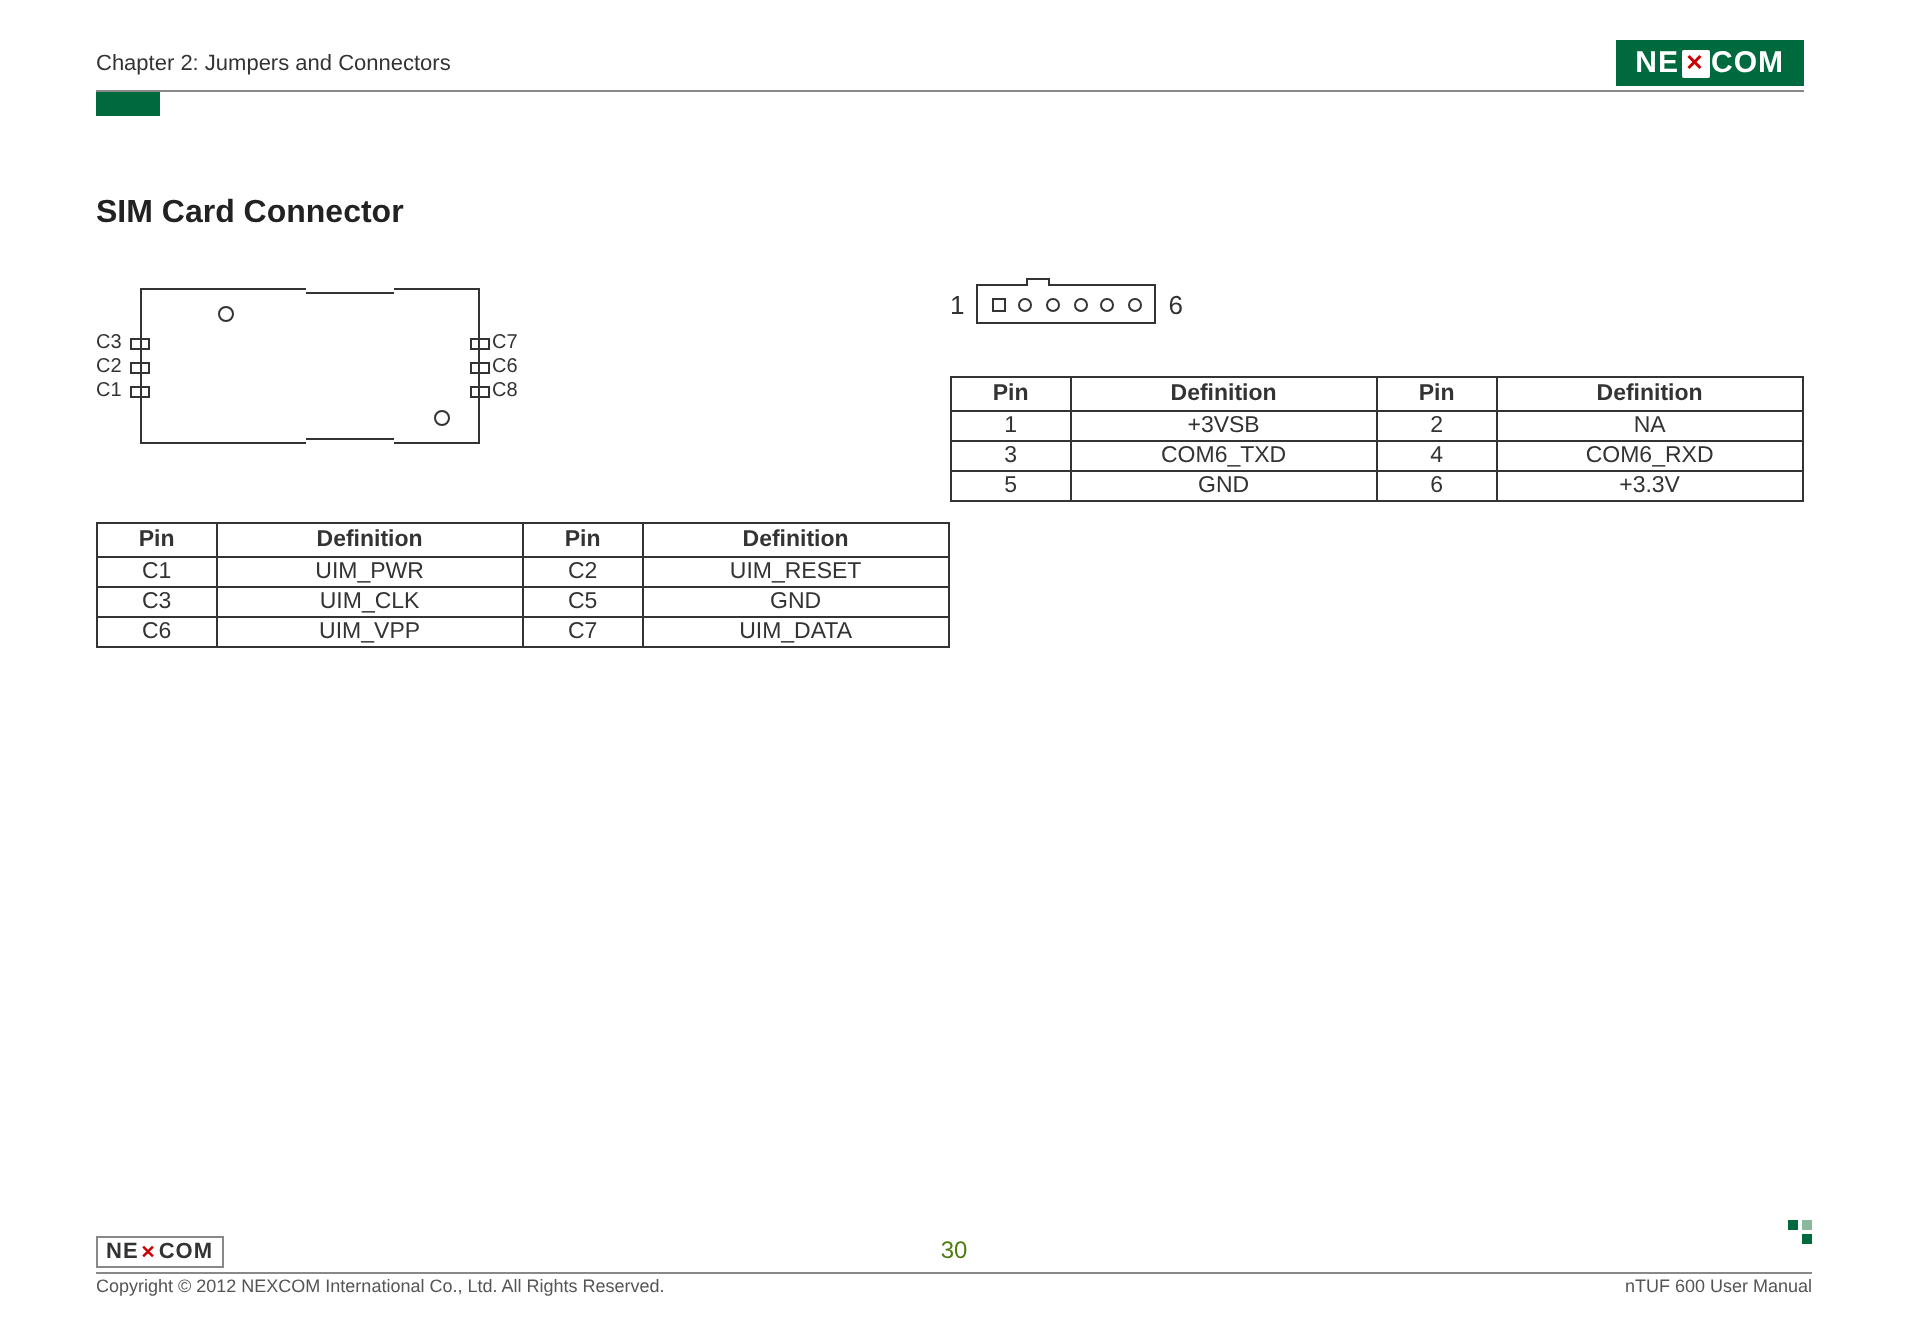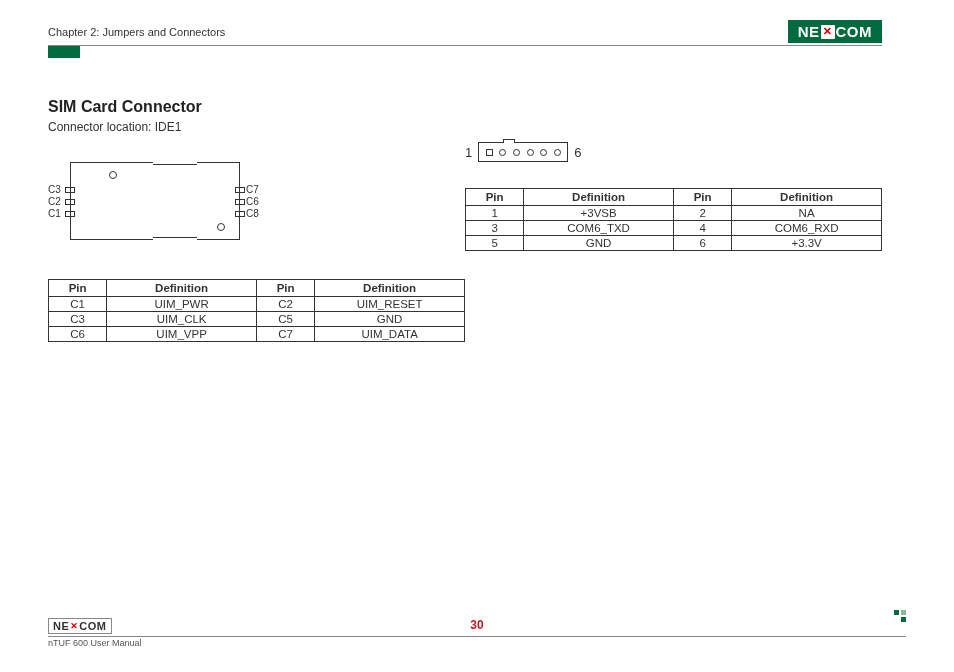--- a/index.html
+++ b/index.html
@@ -6,21 +6,21 @@
   body {
     font-family: Arial, Helvetica, sans-serif;
     background: #fff;
     width: 954px;
     height: 672px;
     position: relative;
     color: #333;
     font-size: 12px;
   }
   .page {
-    padding: 20px 72px 0 48px;
+    padding: 20px 52px 0 48px;
   }
   .top-bar {
     display: flex;
     justify-content: space-between;
     align-items: center;
     border-bottom: 1px solid #888;
     padding-bottom: 2px;
   }
   .chapter { font-size: 11px; color: #333; }
   .logo {
@@ -201,23 +201,23 @@
     display: inline-flex;
     align-items: center;
     letter-spacing: 0.5px;
   }
   .footer-logo-small .x2 {
     color: #c00;
     font-size: 9px;
     margin: 0 1px;
   }
   .page-no {
-    font-weight: bold;
+    font-weight: normal;
     font-size: 12px;
-    color: #b91c1c;
+    color: #4d7c0f;
     position: absolute;
     left: 50%;
     transform: translateX(-50%);
     top: 0px;
   }
   .corner {
     position: absolute;
     right: 0;
     top: -8px;
     width: 12px;
@@ -243,21 +243,20 @@
       <span class="x">✕</span>
       <span>COM</span>
     </div>
   </div>
   <div class="green-tab"></div>
 
   <div class="content">
 
     <div class="col">
       <div class="title">SIM Card Connector</div>
-      <div class="subtitle">Connector location: IDE1</div>
 
       <div class="sim-diagram">
         <div class="sim-body">
           <div class="sim-notch-top"></div>
           <div class="sim-notch-bottom"></div>
           <div class="sim-hole" style="left:38px; top:8px;"></div>
           <div class="sim-hole" style="right:14px; bottom:8px;"></div>
 
           <div class="sim-pad" style="left:-6px; top:24px;"></div>
           <div class="sim-pad" style="left:-6px; top:36px;"></div>
@@ -359,19 +358,20 @@
 
 <div class="footer">
   <div class="footer-logo-small">
     <span class="box">
       <span>NE</span>
         <span class="x2">✕</span>
         <span>COM</span>
     </span>
   </div>
   <div class="footer-line">
+    <span>Copyright © 2012 NEXCOM International Co., Ltd. All Rights Reserved.</span>
     <span class="page-no">30</span>
     <span>nTUF 600 User Manual</span>
     <div class="corner">
         <div class="c2"></div>
       </div>
   </div>
 </div>
 
 </body></html>

